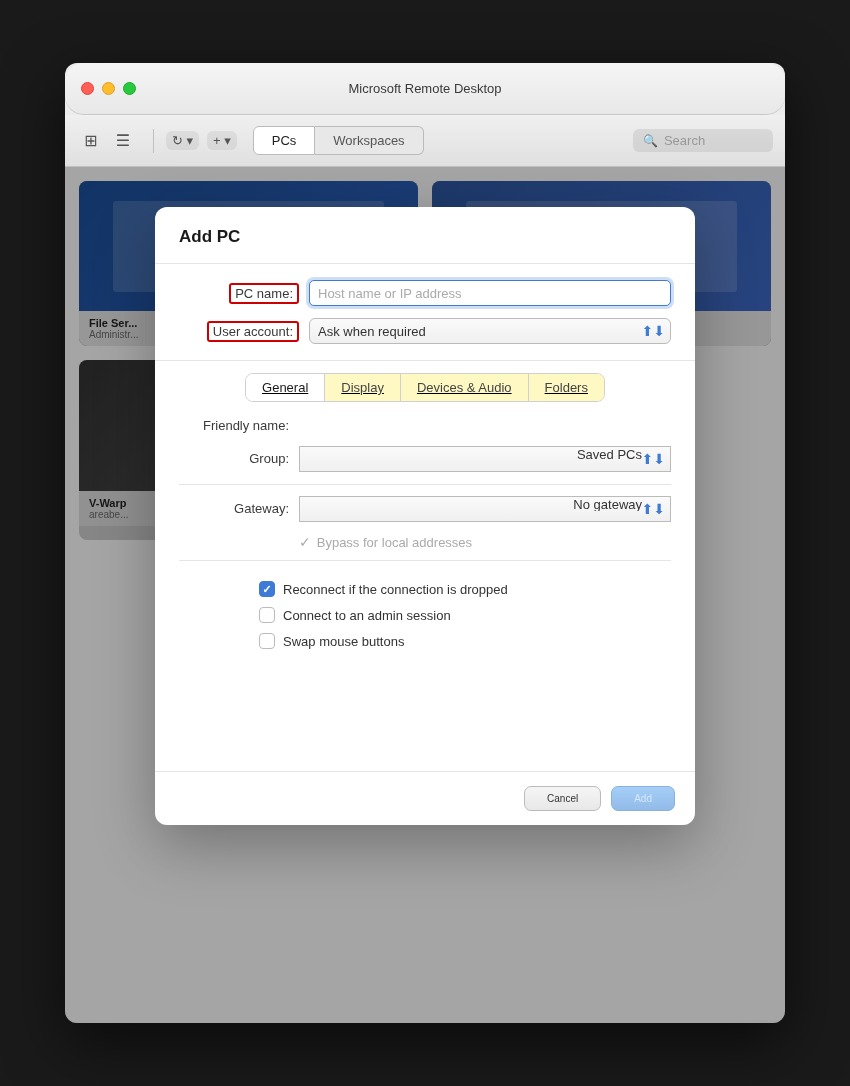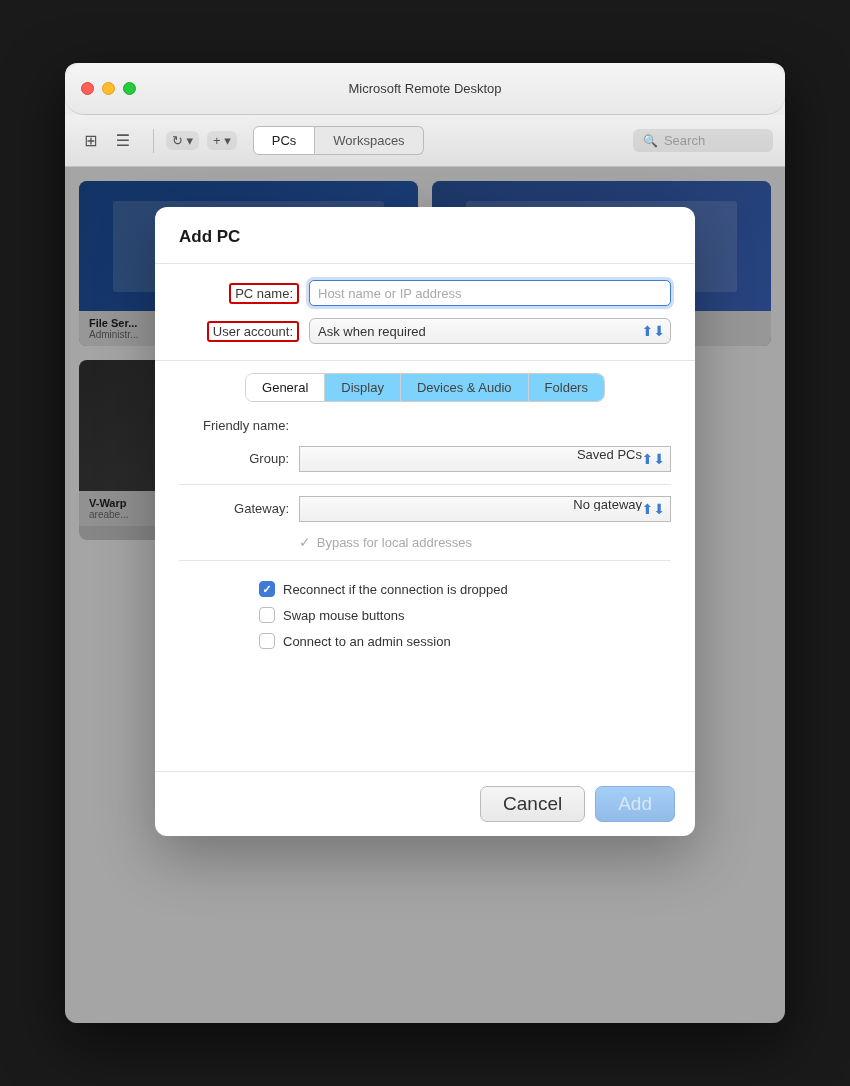--- a/index.html
+++ b/index.html
@@ -241,34 +241,35 @@
       top: 50%;
       transform: translateY(-50%);
       pointer-events: none;
       color: #3d7bd6;
       font-size: 14px;
     }
 
     
     .tab-section {
       padding: 12px 24px 0;
+      text-decoration: underline;
     }
     .tab-bar {
       display: flex;
       border: 1px solid #d0d0d0;
       border-radius: 8px;
       overflow: hidden;
       width: fit-content;
       margin: 0 auto 16px;
     }
     .tab-item {
       padding: 6px 16px;
       font-size: 13px;
       color: #444;
-      background: #7dd3fc;
+      background: #fef9c3;
       cursor: pointer;
       border-right: 1px solid #d0d0d0;
     }
     .tab-item:last-child { border-right: none; }
     .tab-item.active {
       background: #fff;
       color: #1a1a1a;
       font-weight: 500;
     }
 
@@ -410,21 +411,21 @@
     .modal-footer {
       display: flex;
       justify-content: flex-end;
       align-items: center;
       padding: 14px 20px;
       gap: 10px;
     }
     .btn {
       padding: 6px 22px;
       border-radius: 7px;
-      font-size: 19px;
+      font-size: 10px;
       cursor: pointer;
       border: none;
       outline: none;
     }
     .btn-cancel {
       background: linear-gradient(180deg, #f5f5f5 0%, #e8e8e8 100%);
       border: 1px solid #bbb;
       color: #333;
     }
     .btn-add {
@@ -677,26 +678,26 @@
 
             <div class="checkbox-row">
               <div class="checkbox-box checked">
                 <span class="checkbox-checkmark">✓</span>
               </div>
               <span class="checkbox-label">Reconnect if the connection is dropped</span>
             </div>
 
             <div class="checkbox-row">
               <div class="checkbox-box"></div>
-              <span class="checkbox-label">Swap mouse buttons</span>
+              <span class="checkbox-label">Connect to an admin session</span>
             </div>
 
             <div class="checkbox-row">
               <div class="checkbox-box"></div>
-              <span class="checkbox-label">Connect to an admin session</span>
+              <span class="checkbox-label">Swap mouse buttons</span>
             </div>
 
           </div>
 
           <div class="empty-area"></div>
 
         </div>
 
         <div class="modal-divider"></div>
 

